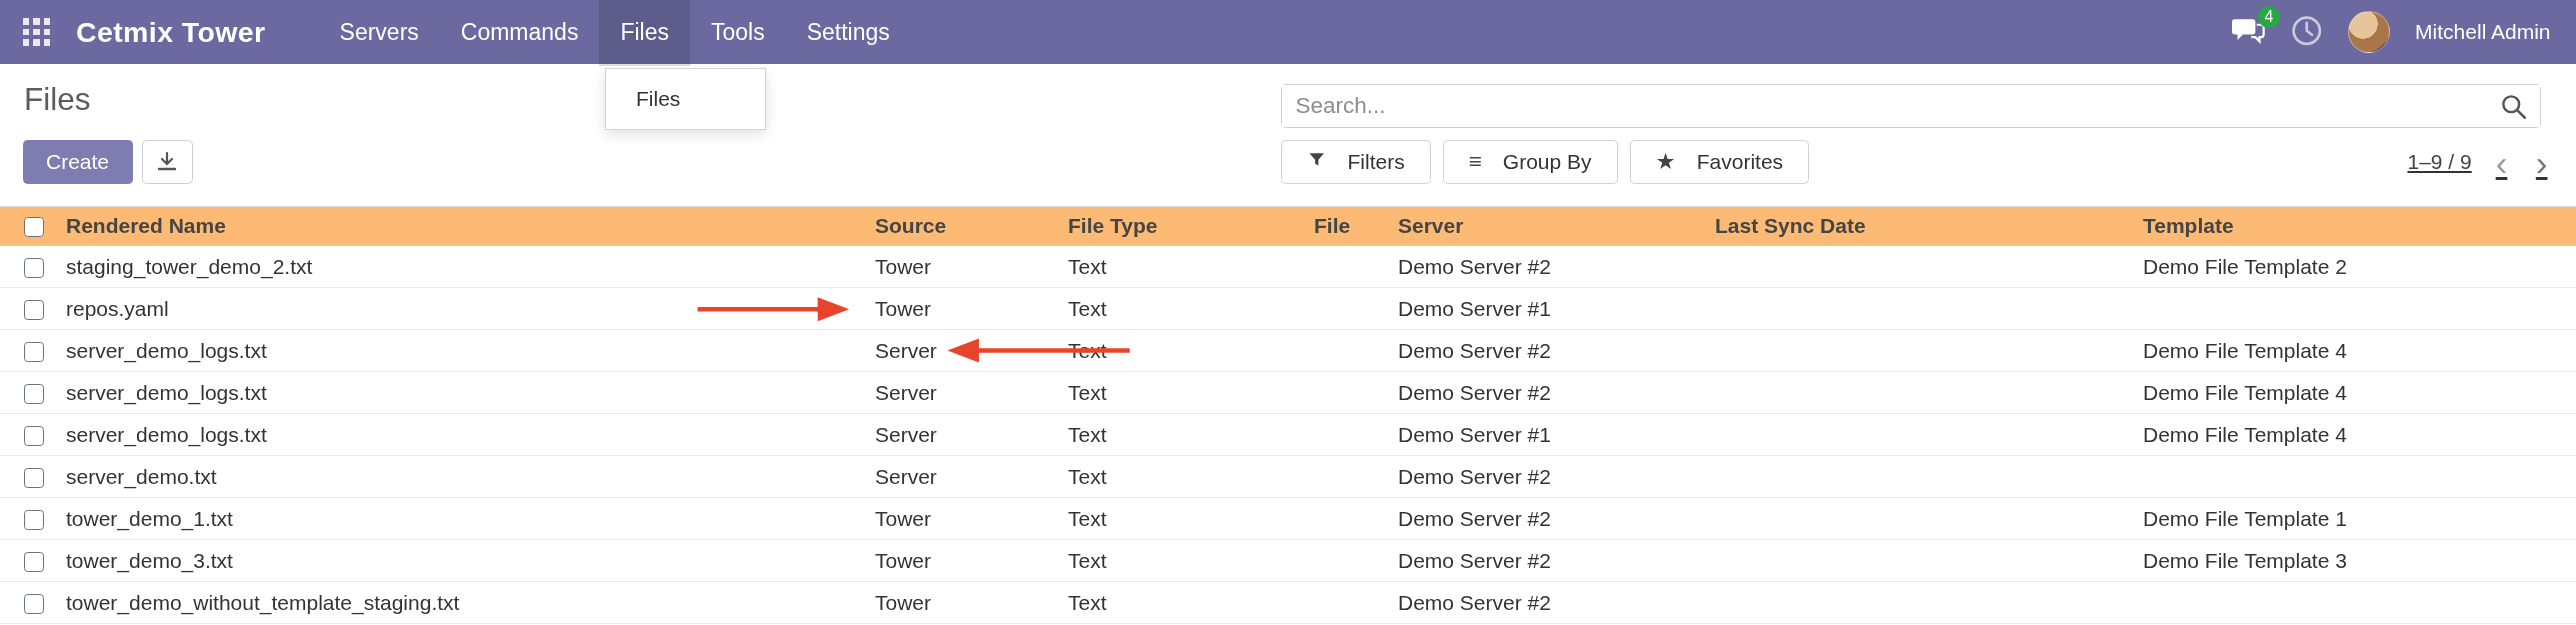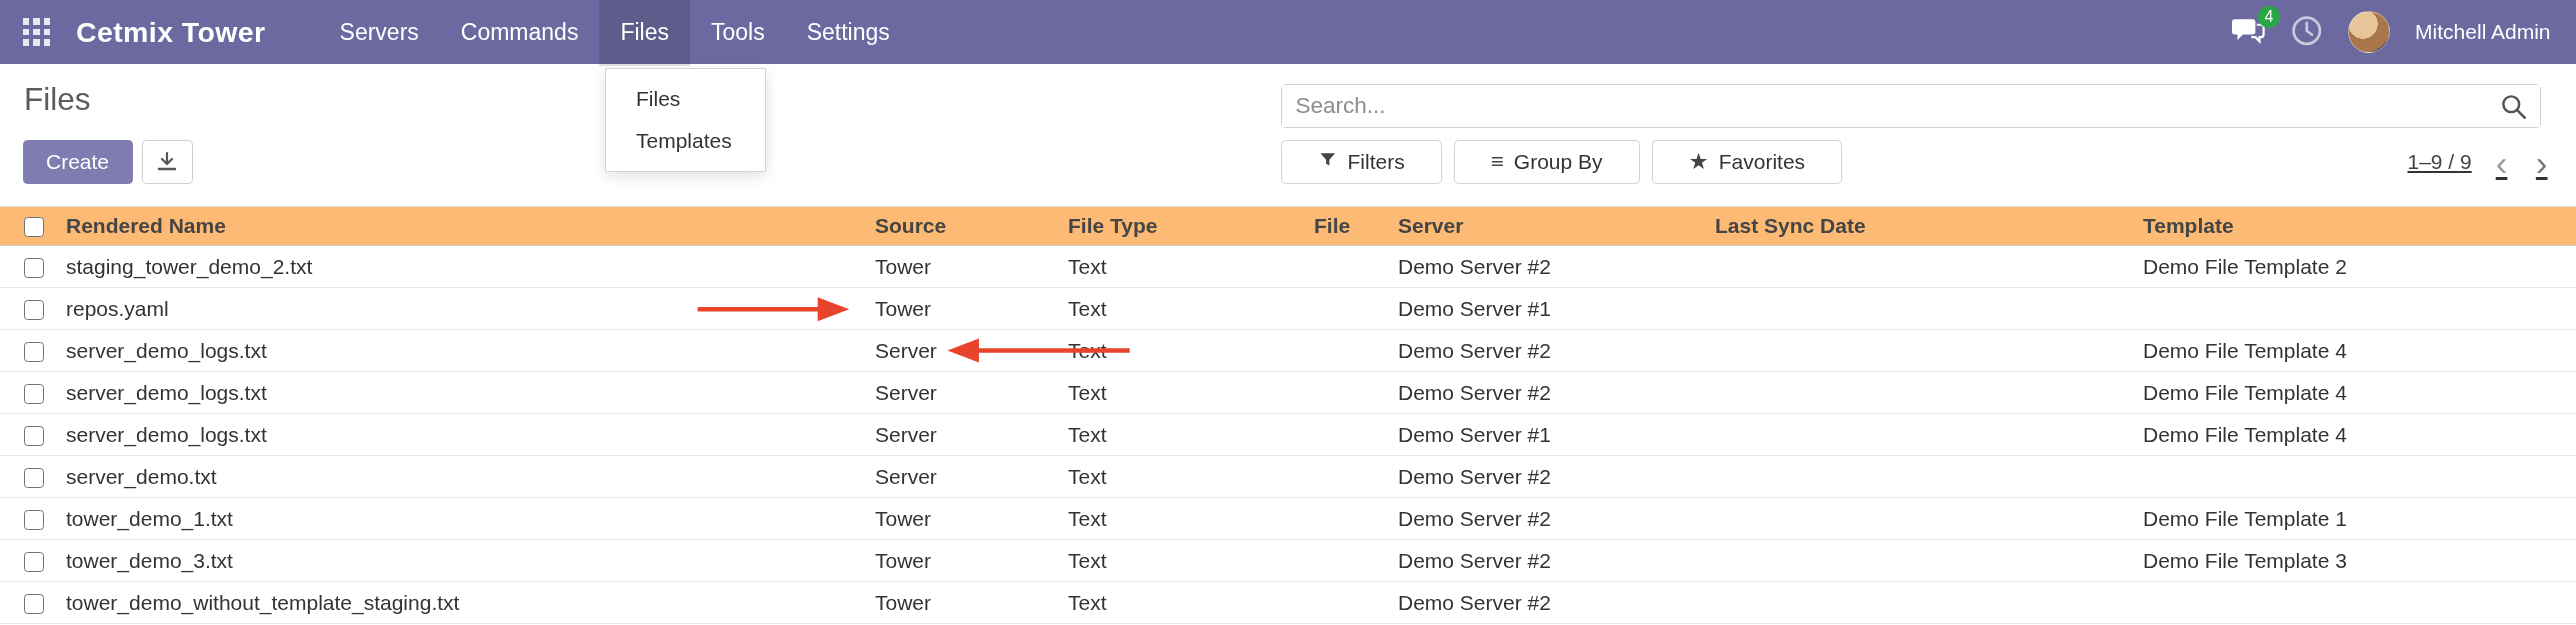--- a/index.html
+++ b/index.html
@@ -51,21 +51,21 @@
   .search-box input::placeholder{color:#8d8d8d;}
   .search-glyph{position:absolute;right:13.5px;top:8.3px;cursor:pointer;}
 
   .btn-row-left{position:absolute;top:140px;left:22.5px;display:flex;gap:9px;z-index:5;justify-content:center;}
   .btn{height:44px;font-size:21px;border-radius:4.5px;display:inline-flex;
     align-items:center;justify-content:center;cursor:pointer;white-space:nowrap;}
   .btn-primary{background:var(--primary-btn);color:#fff;border:0.8px solid var(--primary-btn);
     padding:0 22.5px;}
   .btn-icon{background:#fff;border:0.8px solid #cfcfcf;width:51px;color:#555;}
   .btn-row-right{position:absolute;top:140px;left:1281px;display:flex;gap:12px;z-index:5;}
-  .btn-light{background:#fff;border:0.8px solid #d2d2d2;color:#333;padding:0 36px;gap:10px;}
+  .btn-light{background:#fff;border:0.8px solid #d2d2d2;color:#333;padding:0 25px;gap:21px;}
   .btn-light .glyph{font-size:22.5px;color:#444;line-height:1;}
 
   .pager{position:absolute;top:140px;right:24px;height:44px;display:flex;
     align-items:center;gap:19.5px;z-index:5;text-decoration:underline;}
   .pager-text{font-size:21px;color:#444;}
   .pager-nav{font-size:35px;color:#777;background:none;border:none;cursor:pointer;
     line-height:1;padding:0 4.5px;font-family:inherit;}
   .pager-nav.prev{color:#9a9a9a;}
 
   
@@ -124,21 +124,20 @@
           <path d="M12 6 v6 l4 3" fill="none" stroke="#fff" stroke-width="2" stroke-linecap="round"></path>
         </svg>
       </div>
       <div class="avatar"></div>
       <div class="user-name">Mitchell Admin</div>
     </div>
   </div>
 
   <div class="dropdown">
     <div class="dropdown-item">Files</div>
-    <div class="dropdown-item">Templates</div>
   </div>
 
   <div class="page-title">Files</div>
 
   <div class="search-box">
     <input type="text" placeholder="Search..." style="">
     <span class="search-glyph">
       <svg width="27" height="27" viewBox="0 0 24 24">
         <circle cx="10" cy="10" r="7" fill="none" stroke="#555" stroke-width="2.2"></circle>
         <path d="M15.5 15.5 L22 22" stroke="#555" stroke-width="2.2" stroke-linecap="round"></path>

